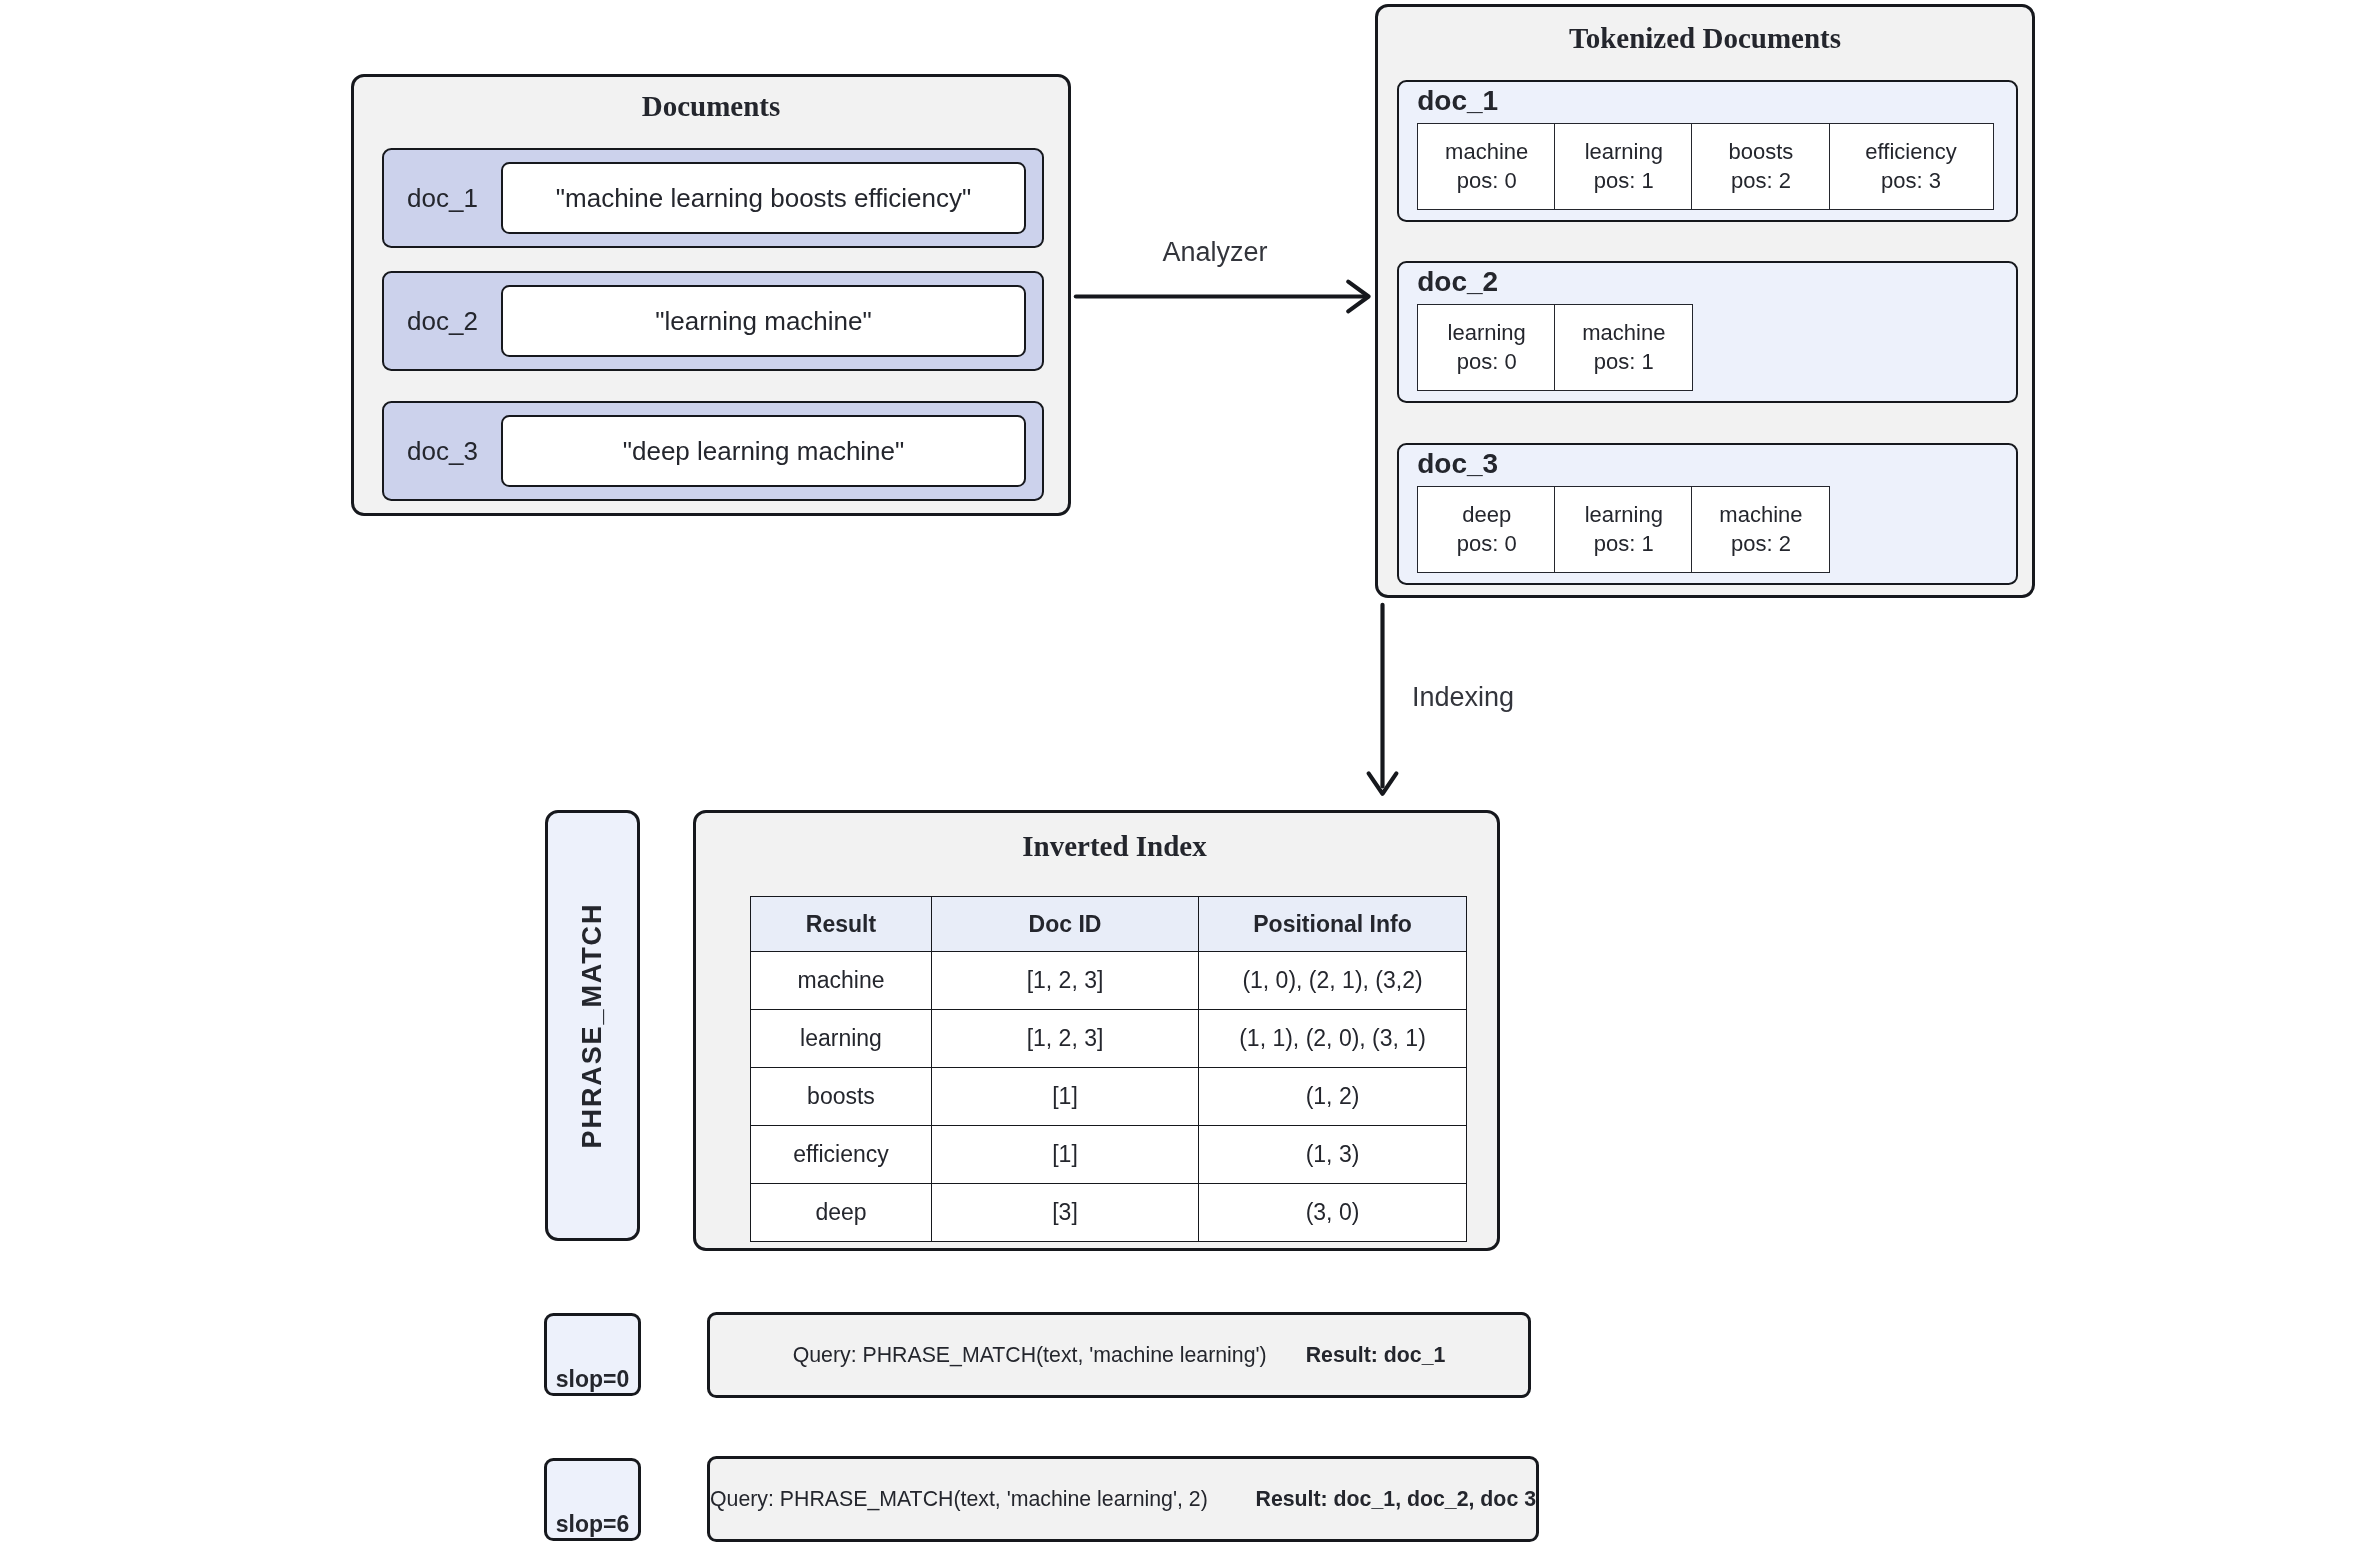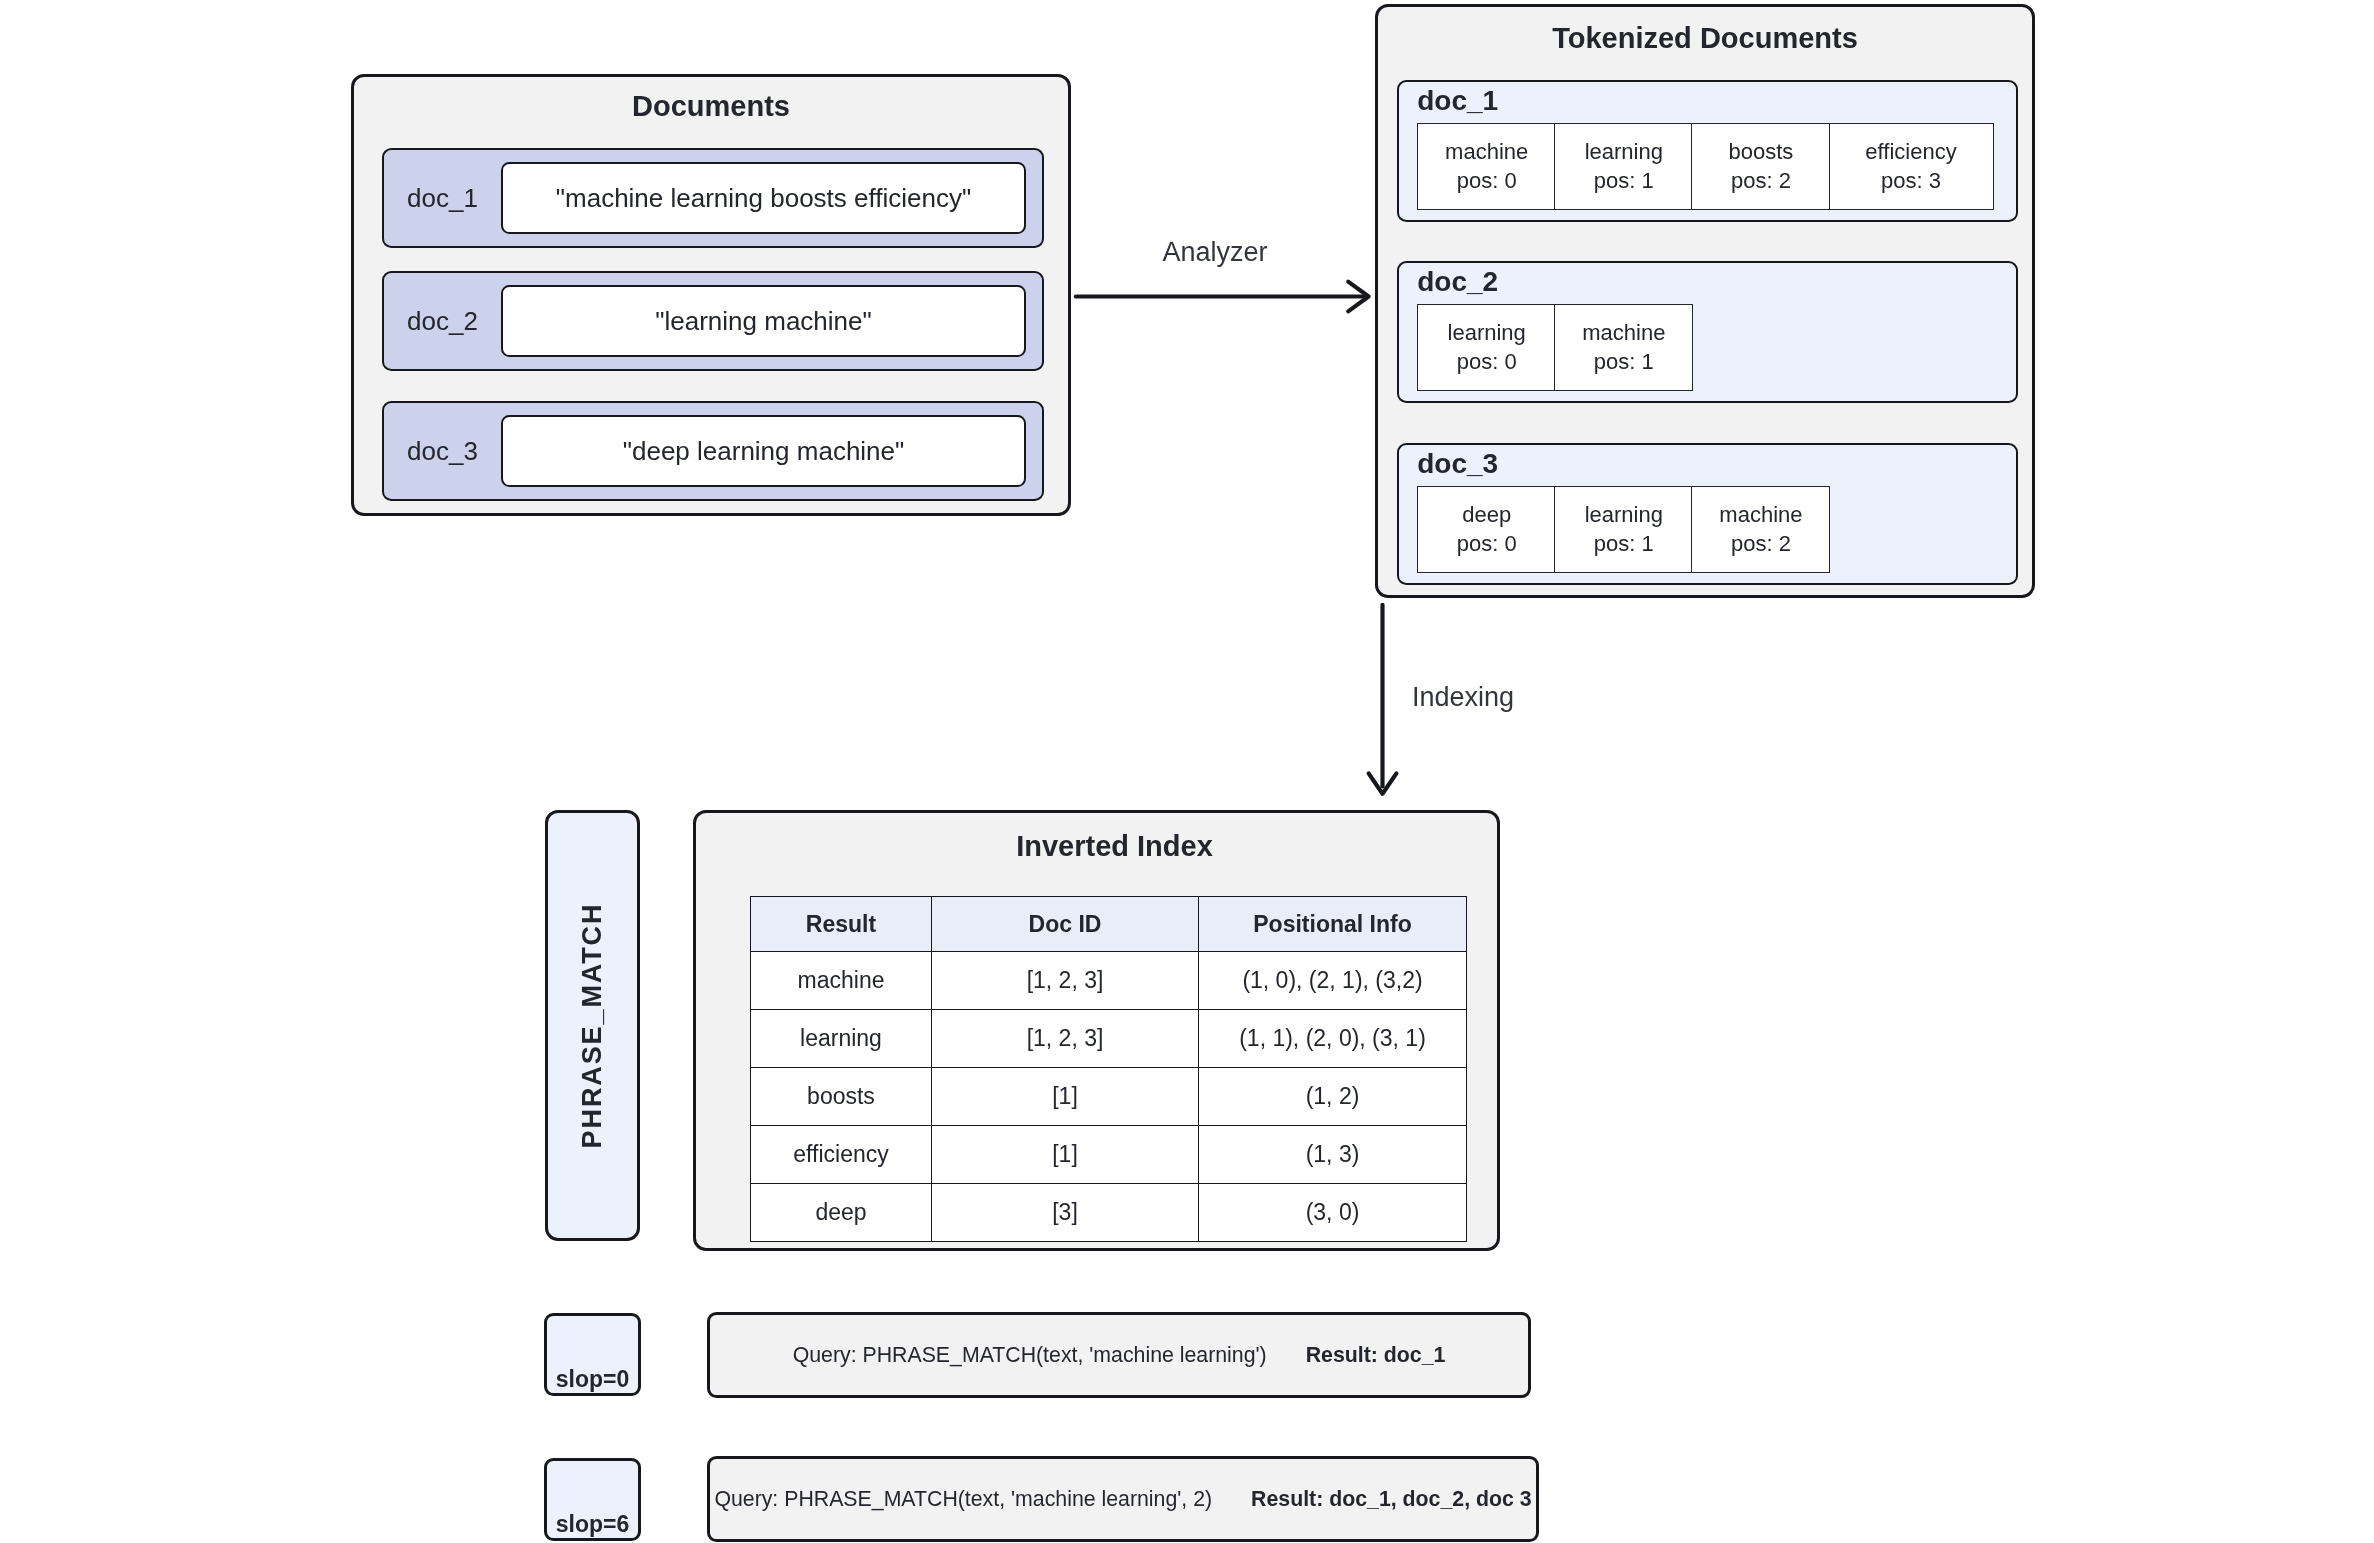--- a/index.html
+++ b/index.html
@@ -21,20 +21,21 @@
     border-radius: 13px;
     box-sizing: border-box;
   }
   .box-title {
     position: absolute;
     left: 0; right: 0;
     text-align: center;
     font-weight: bold;
     font-size: 29px;
     color: #24262d;
+    font-family: Liberation Serif, serif;
   }
 
   
   .doc-row {
     position: absolute;
     left: 28px;
     width: 662px;
     height: 100px;
     background: #ccd2ec;
     border: 2.8px solid #16181d;
@@ -185,21 +186,21 @@
     box-sizing: border-box;
     display: flex;
     align-items: center;
     justify-content: center;
     white-space: nowrap;
     font-size: 21.3px;
     margin-left: 14px;
   }
   .query-box .result { font-weight: bold; }
   .qb-1 { top: 1312px; width: 824px; column-gap: 39px; }
-  .qb-2 { top: 1456px; width: 832px; column-gap: 39px; }
+  .qb-2 { top: 1456px; width: 832px; column-gap: 39px; justify-content: space-between; }
 </style>
 </head>
 <body>
 
 <div class="canvas">
 
   <div class="outer-box" style="left:351px; top:74px; width:720px; height:442px;">
     <div class="box-title" style="top:13px;">Documents</div>
 
     <div class="doc-row" style="top:71px;">

